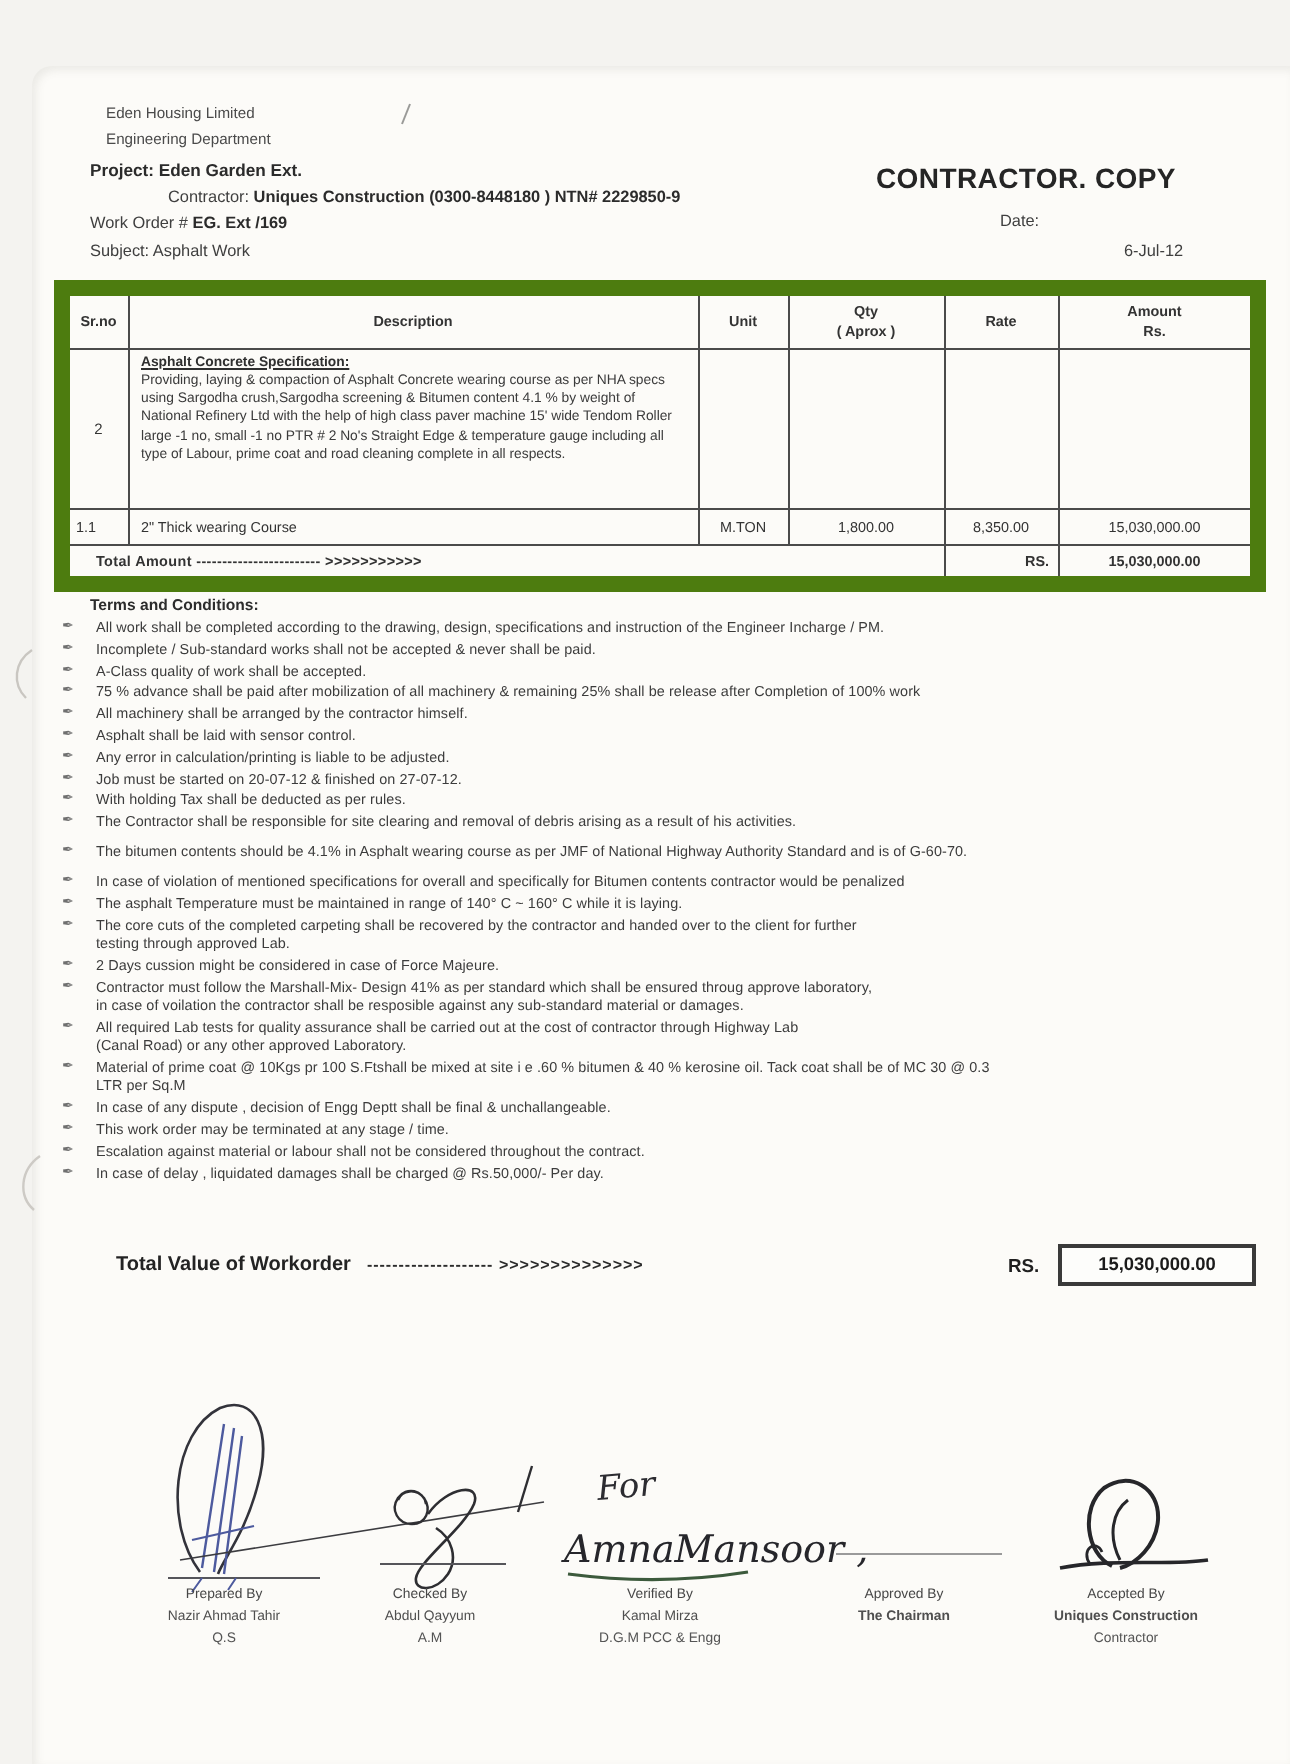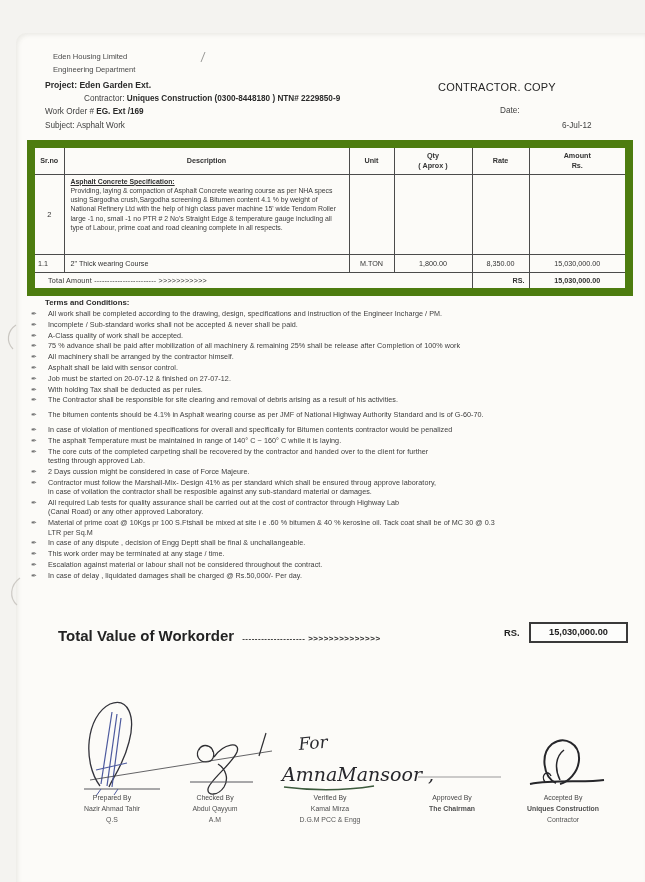--- a/index.html
+++ b/index.html
@@ -13,44 +13,44 @@
   .page {
     position:absolute; left:16px; top:33px; width:629px; height:849px;
     background:#fcfbf8;
     border-radius:10px 0 0 0;
     box-shadow: inset 2px 2px 4px rgba(90,85,75,.10);
   }
   .abs { position:absolute; }
   .hdr-small { font-size:7.6px; color:#4a4a4a; line-height:9px; }
   .hdr-line { font-size:8.2px; color:#3f3f3f; white-space:nowrap; }
   .hdr-line b { color:#2b2b2b; }
-  .copy-label { font-size:11px; font-weight:normal; color:#252525; letter-spacing:.2px; }
+  .copy-label { font-size:14px; font-weight:bold; color:#252525; letter-spacing:.2px; }
   .proj { font-size:8.6px; font-weight:bold; color:#2b2b2b; }
 
   table.wo { position:absolute; left:27px; top:140px; width:598px;
     border-collapse:collapse; table-layout:fixed; }
   table.wo td { border:1px solid #4b4b4b; font-size:7.2px; color:#333;
     vertical-align:middle; overflow:hidden; }
   table.wo { border:8px solid #4d7c0f; }
   .th { font-weight:bold; text-align:center; font-size:8px; color:#2d2d2d; line-height:9.5px; }
   .cell-c { text-align:center; }
   .spec-title { font-weight:bold; text-decoration:underline; font-size:6.9px; color:#2f2f2f; margin-bottom:1px; }
   .spec-text { font-size:6.9px; line-height:9.4px; color:#3b3b3b; white-space:pre-line; }
-  .total-label { font-weight:normal; font-size:8.6px; color:#232323; padding-left:13px; letter-spacing:.2px; }
+  .total-label { font-weight:bold; font-size:8.6px; color:#232323; padding-left:13px; letter-spacing:.2px; }
   .rs-cell { font-weight:bold; font-size:8.6px; text-align:right; padding-right:4px; color:#232323; }
   .amt-bold { font-weight:bold; font-size:8.6px; text-align:center; color:#1f1f1f; }
 
   .terms-title { font-size:7.8px; font-weight:bold; color:#2c2c2c; }
   ul.terms { position:absolute; left:31px; top:309px; width:594px; list-style:none; }
   ul.terms li { display:flex; align-items:flex-start; margin-bottom:1.4px; }
   ul.terms li.spaced { margin-top:5px; margin-bottom:6px; }
   .pen { width:17px; flex:0 0 17px; font-size:7px; color:#6f6f6f; line-height:9.4px; }
   .term-text { font-size:7.2px; line-height:9.4px; color:#3c3c3c; white-space:pre-line; letter-spacing:.05px; }
 
-  .tv-label { font-size:15px; font-weight:bold; color:#232323; white-space:nowrap; }
+  .tv-label { font-size:10px; font-weight:bold; color:#232323; white-space:nowrap; }
   .tv-dashes { font-size:8px; font-weight:bold; color:#2b2b2b; letter-spacing:.5px; }
   .tv-rs { font-size:9.4px; font-weight:bold; color:#1f1f1f; }
   .tv-box { position:absolute; left:529px; top:622px; width:99px; height:21px;
     border:2px solid #3a3a3a; background:#fdfdfb; text-align:center;
     font-size:9.2px; font-weight:bold; color:#1b1b1b; line-height:17px; }
 
   .sig-block { position:absolute; width:124px; text-align:center; }
   .sig-label { font-size:6.9px; color:#474747; line-height:11px; }
   .sig-name  { font-size:6.9px; color:#4f4f4f; line-height:11px; }
   .sig-role  { font-size:6.9px; color:#555; line-height:11px; }
@@ -159,20 +159,24 @@
     <li>
         <span class="pen">✒</span>
         <span class="term-text">All machinery shall be arranged by the contractor himself.</span>
       </li>
     <li>
         <span class="pen">✒</span>
         <span class="term-text">Asphalt shall be laid with sensor control.</span>
       </li>
     <li>
         <span class="pen">✒</span>
+        <span class="term-text">Any error in calculation/printing is liable to be adjusted.</span>
+      </li>
+    <li>
+        <span class="pen">✒</span>
         <span class="term-text">Job must be started on 20-07-12 &amp; finished on 27-07-12.</span>
       </li>
     <li>
         <span class="pen">✒</span>
         <span class="term-text">With holding Tax shall be deducted as per rules.</span>
       </li>
     <li>
         <span class="pen">✒</span>
         <span class="term-text">The Contractor shall be responsible for site clearing and removal of debris arising as a result of his activities.</span>
       </li>

